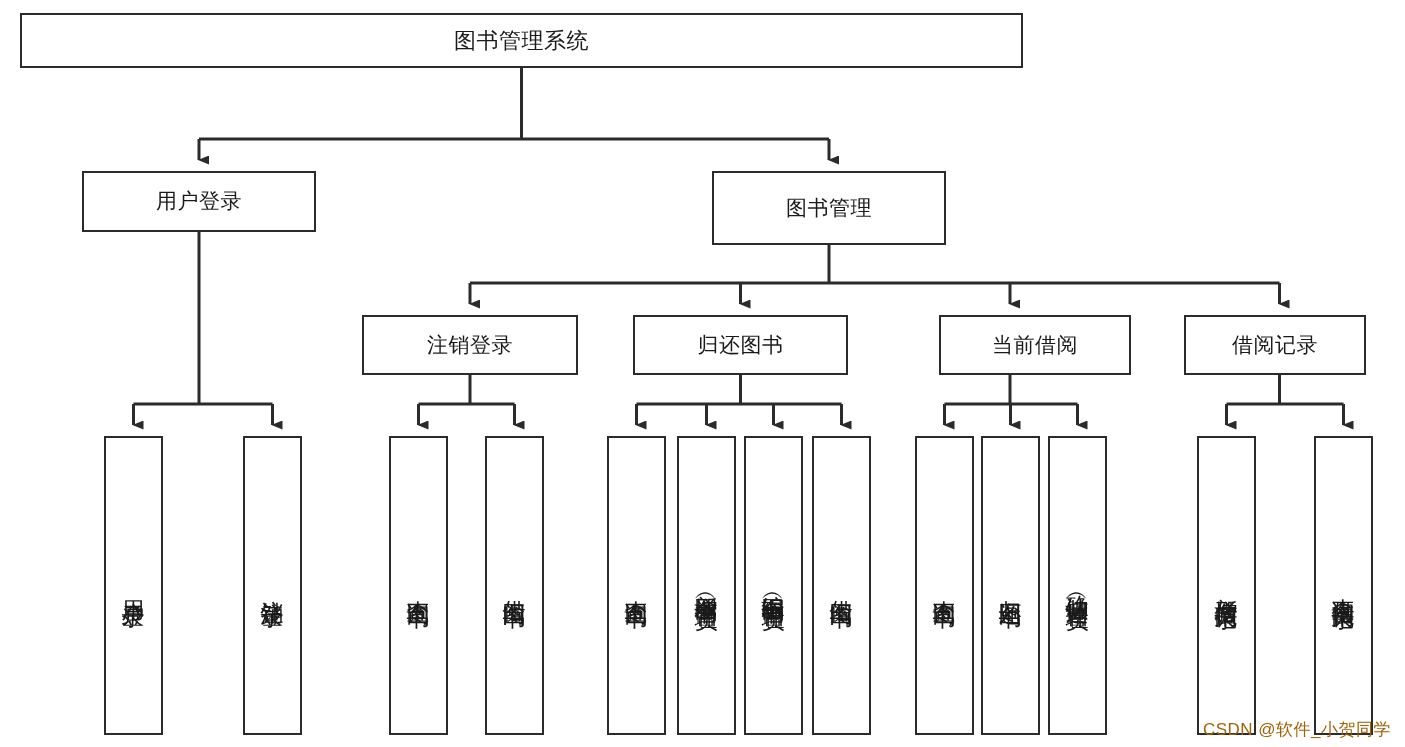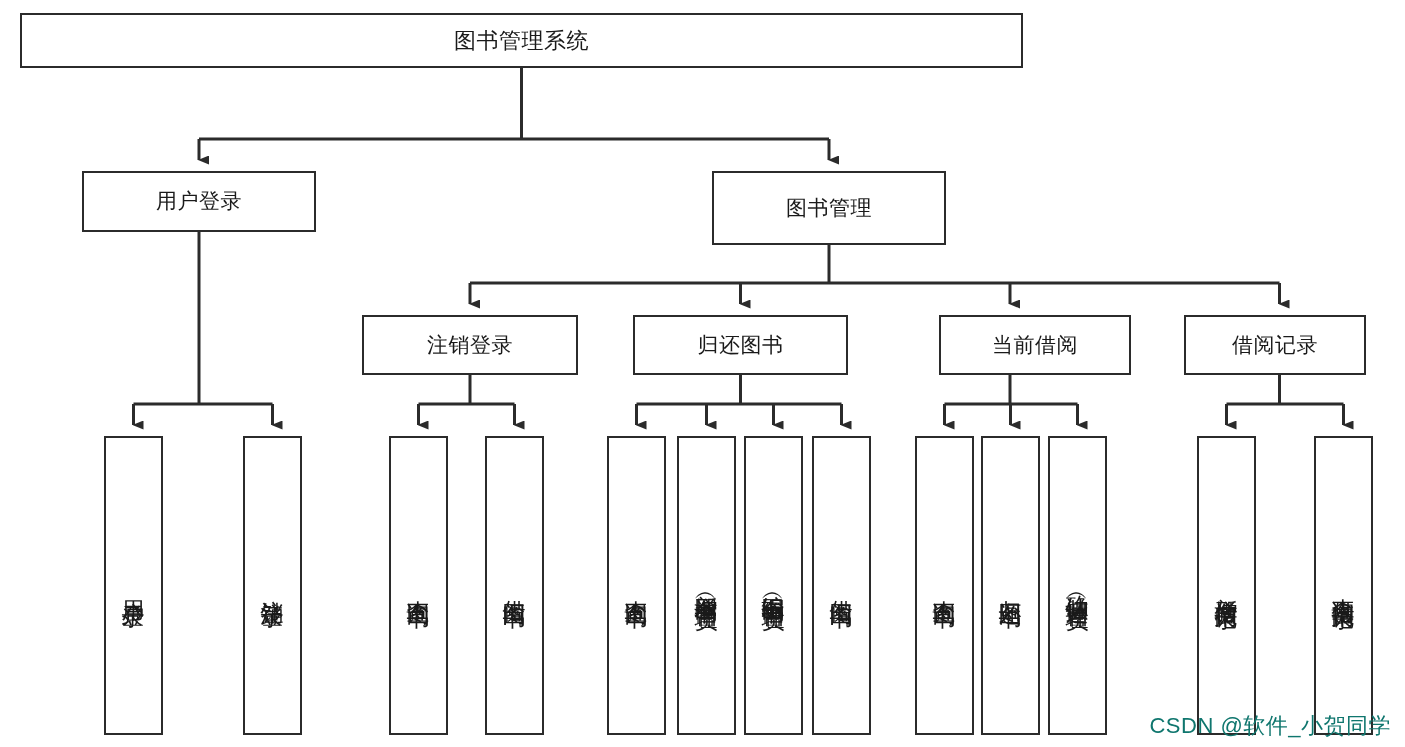--- a/index.html
+++ b/index.html
@@ -62,22 +62,22 @@
     font-size: 23px;
     line-height: 1.05;
     letter-spacing: 2px;
     max-height: 280px;
   }
   
   #watermark {
     position: absolute;
     right: 14px;
     bottom: 6px;
-    font-size: 22px;
-    color: #0f766e;
+    font-size: 17px;
+    color: #a16207;
     letter-spacing: 0.5px;
     white-space: nowrap;
     user-select: none;
   }
 </style>
 </head>
 <body>
 
 <div id="diagram-root">
 

